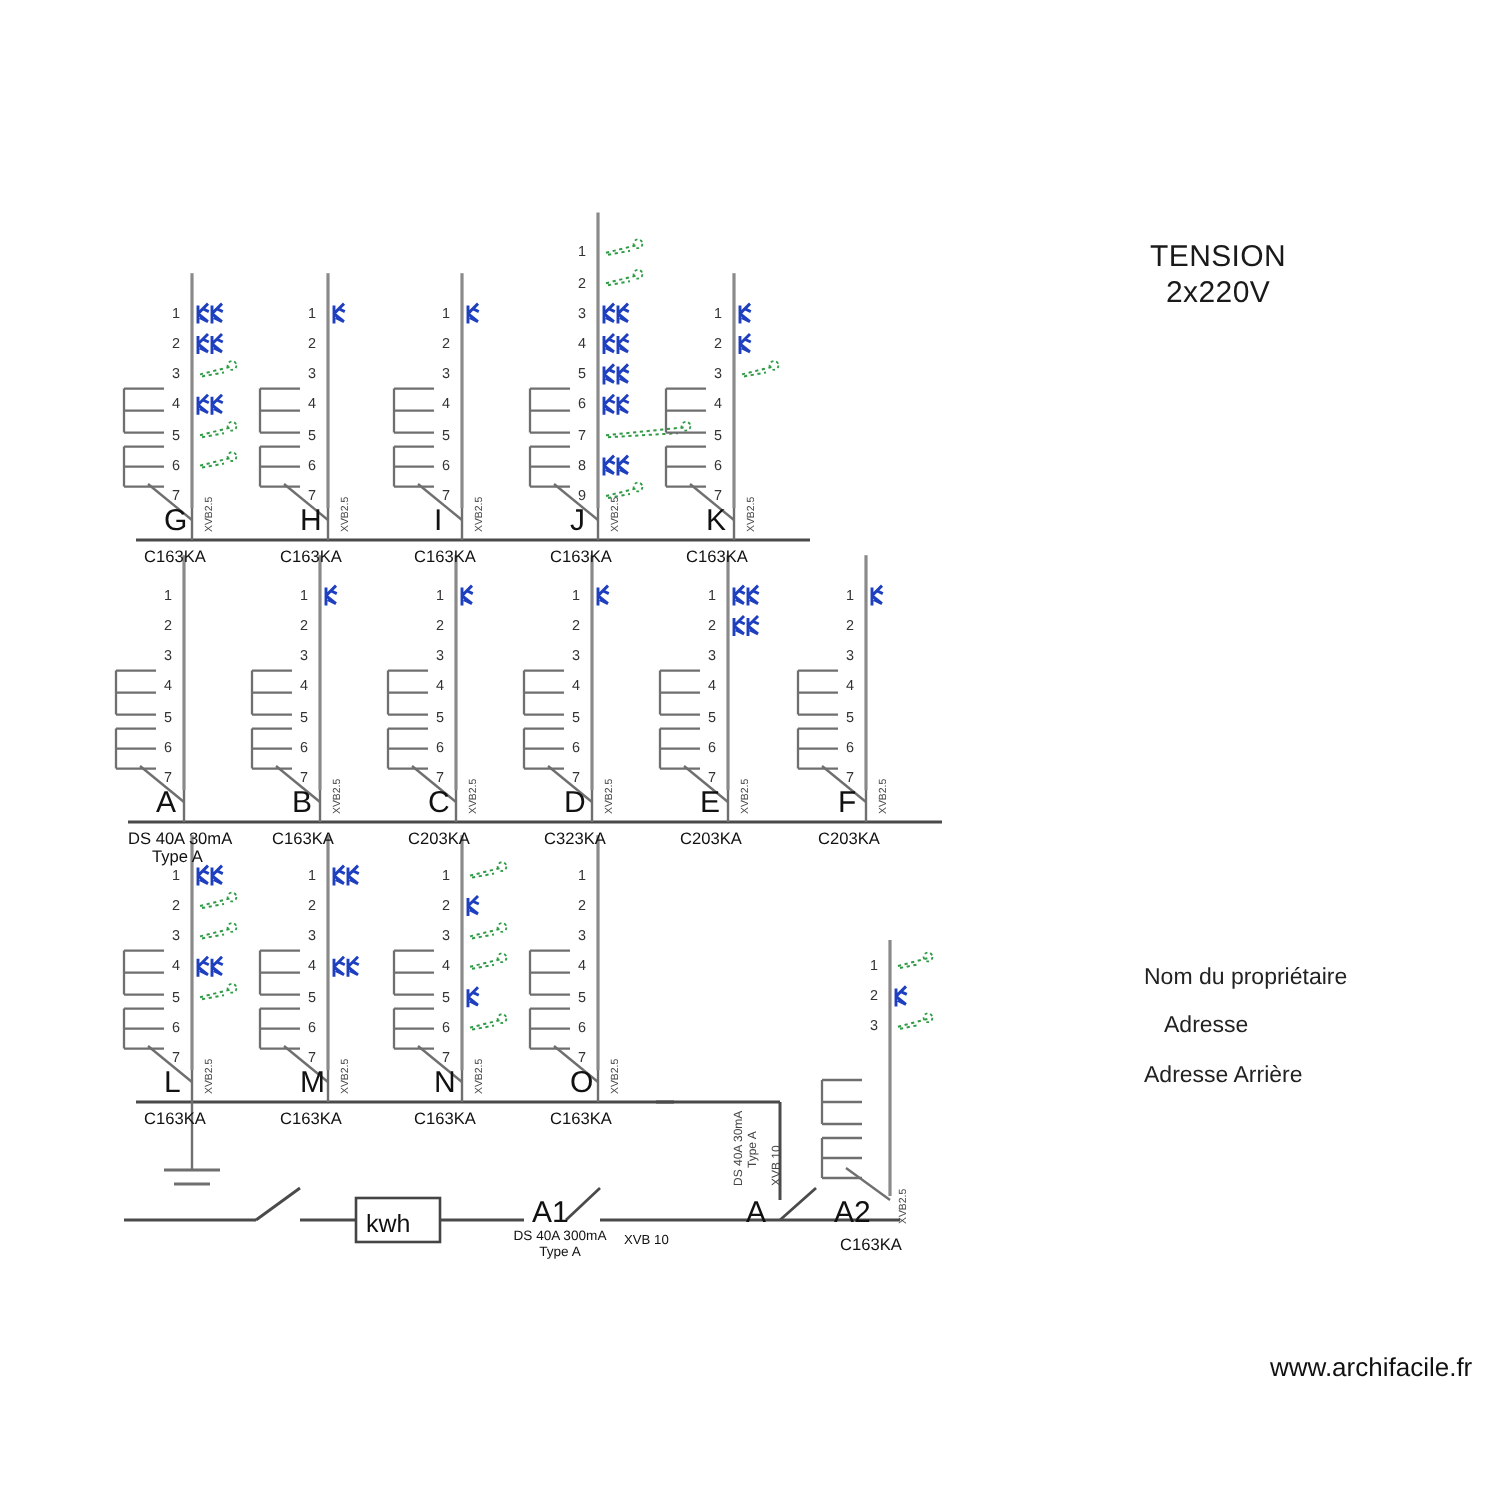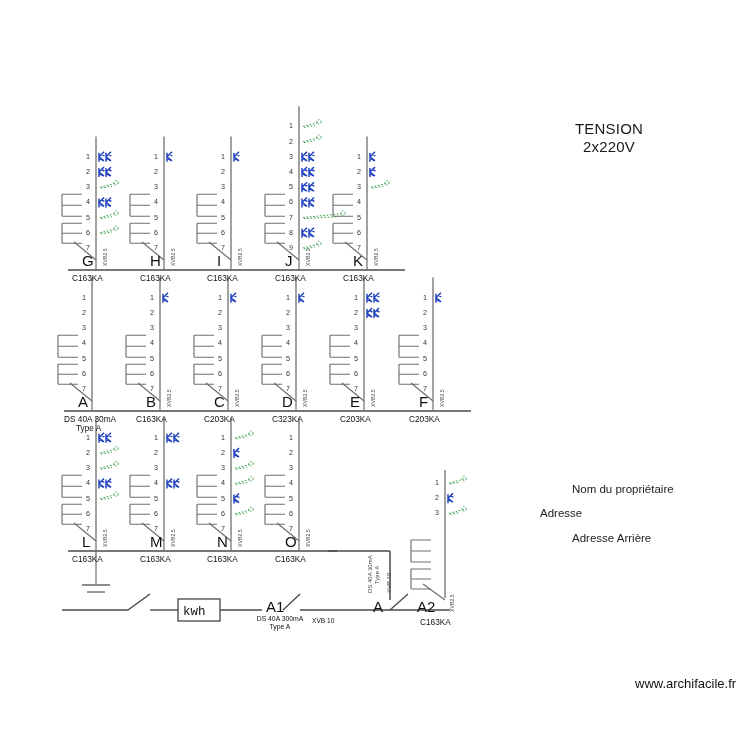--- a/index.html
+++ b/index.html
@@ -379,26 +379,26 @@
       </g>
       <g>
         <path d="M431,569 L411,569 M431,589 L411,589 M411,569 L411,589 M431,579 L411,579" stroke="#6f6f6f" stroke-width="1.15" fill="none"></path>
       </g>
     </svg>
 
   <div class="txt tension-title" style="left:575px;top:120px;">TENSION</div>
   <div class="txt tension-sub" style="left:583px;top:138px;">2x220V</div>
 
   <div class="txt owner-line" style="left:572px;top:483px;">Nom du propriétaire</div>
-  <div class="txt owner-line" style="left:540px;top:507px;">Adresse</div>
+  <div class="txt owner-line" style="left:582px;top:507px;">Adresse</div>
   <div class="txt owner-line" style="left:572px;top:532px;">Adresse Arrière</div>
 
   <div class="txt site-url" style="left:635px;top:676px;">www.archifacile.fr</div>
 
-  <div class="txt kwh-label" style="left:183px;top:605px;font-family:Liberation Mono, monospace;">kwh</div>
+  <div class="txt kwh-label" style="left:183px;top:605px;">kwh</div>
 
   <div class="txt col-letter" style="left:266px;top:598px;">A1</div>
   <div class="txt small-note" style="left:234px;top:615px;width:92px;">DS 40A 300mA</div>
   <div class="txt small-note" style="left:234px;top:623px;width:92px;">Type A</div>
   <div class="txt tiny-note" style="left:312px;top:617px;">XVB 10</div>
 
   <div class="txt col-letter" style="left:373px;top:598px;">A</div>
   <div class="txt vlabel" style="left:367px;top:593px;transform:rotate(-90deg);font-size:6px;">DS 40A 30mA</div>
   <div class="txt vlabel" style="left:374px;top:584px;transform:rotate(-90deg);font-size:6px;">Type A</div>
   <div class="txt vlabel" style="left:386px;top:593px;transform:rotate(-90deg);font-size:6px;">XVB 10</div>

